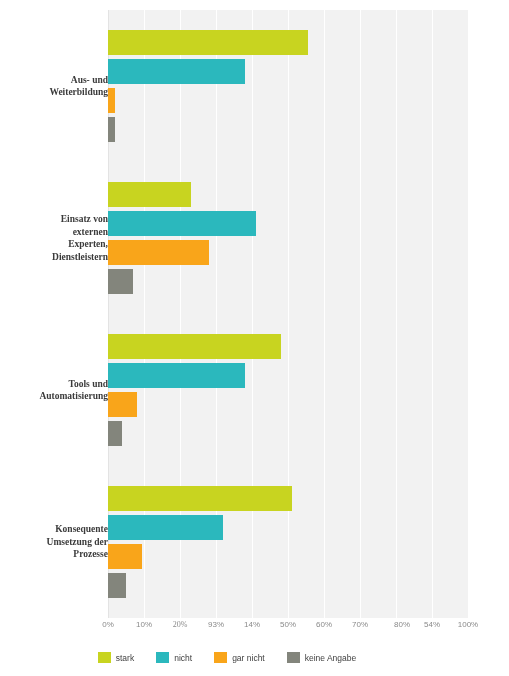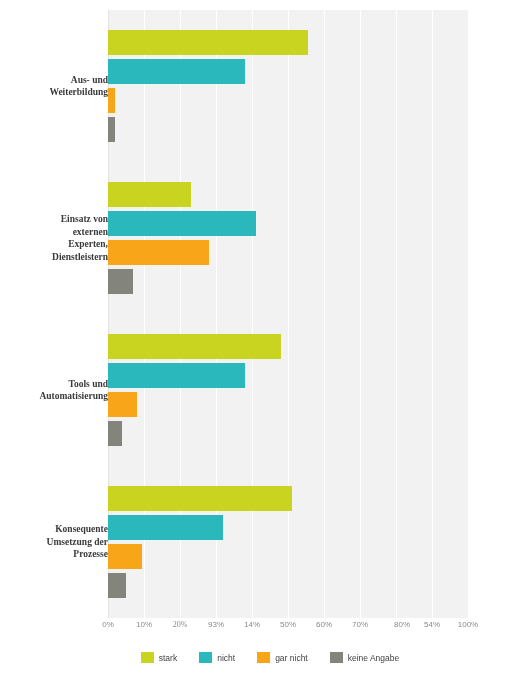--- a/index.html
+++ b/index.html
@@ -110,21 +110,20 @@
   
   .legend {
     position: absolute;
     left: 0;
     top: 652px;
     width: 454px;
     display: flex;
     justify-content: center;
     align-items: center;
     gap: 22px;
-    padding-left: 43px;
   }
   .legend-item {
     display: flex;
     align-items: center;
     gap: 5px;
   }
   .legend-swatch {
     width: 13px;
     height: 11px;
     display: block;

